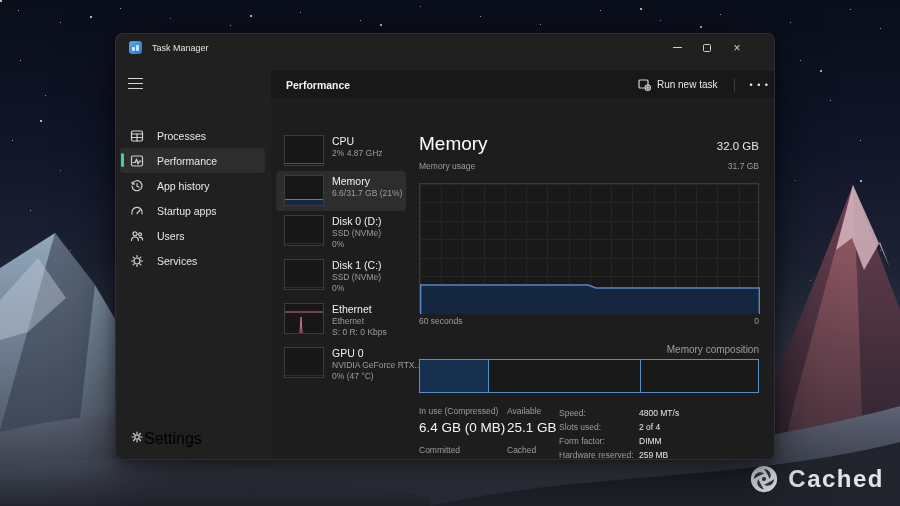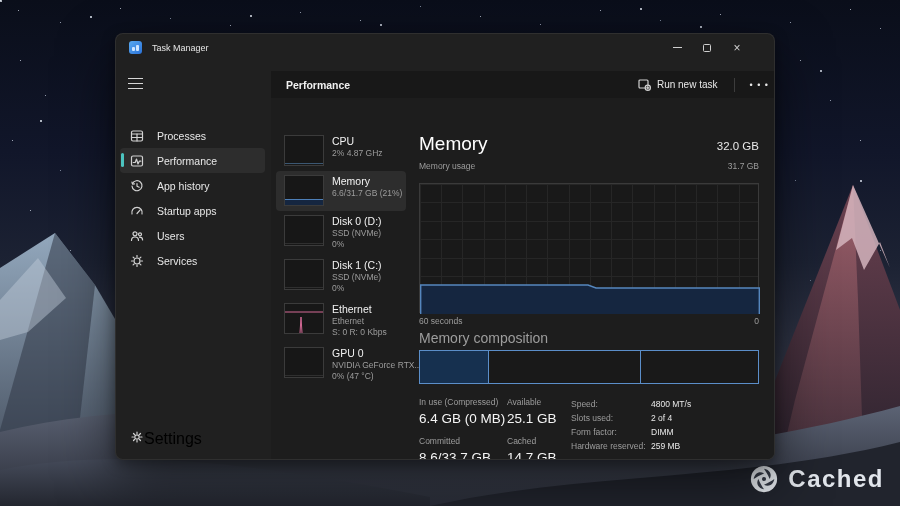--- a/index.html
+++ b/index.html
@@ -91,32 +91,32 @@
   .detail-total { margin-left:auto; font-size:11.5px; color:#e8e8e8; }
   .axis-row { display:flex; font-size:8.5px; color:#9d9d9d; margin-top:6px; margin-bottom:12px; }
   .axis-row .right { margin-left:auto; }
   .graph { position:relative; width:340px; height:130px; border:1px solid #3a3a3a; background:#191919;
     background-image:
       repeating-linear-gradient(to right, #262626 0 1px, transparent 1px 21.25px),
       repeating-linear-gradient(to bottom, #262626 0 1px, transparent 1px 18.5px); }
   .graph svg { position:absolute; left:0; top:0; }
   .time-row { display:flex; font-size:8.5px; color:#9d9d9d; margin-top:3px;gap:20px; }
   .time-row .right { margin-left:auto; }
-  .comp-label { font-size:14px; color:#9d9d9d; margin-top:4px; }
+  .comp-label { font-size:10px; color:#9d9d9d; margin-top:18px;text-align:right; }
   .comp-bar { position:relative; width:340px; height:34px; border:1px solid #5b8ec9; background:#191919; margin-top:4px; }
   .comp-inuse { position:absolute; left:0; top:0; bottom:0; width:20.5%; background:#16304f; border-right:1px solid #5b8ec9; }
   .comp-div2 { position:absolute; left:65%; top:0; bottom:0; width:1px; background:#5b8ec9; }
 
   .stats-area { display:flex; margin-top:13px; }
   .stats-left { width:140px; flex:none; }
   .stat-row { display:flex; margin-bottom:9px; }
   .stat-cell .slabel { font-size:8.5px; color:#9d9d9d; line-height:11px; white-space:nowrap; }
   .stat-cell .svalue { font-size:13.5px; color:#f4f4f4; line-height:17px; margin-top:2px; white-space:nowrap; }
   .stat-cell.c1 { width:88px; flex:none; }
-  .stats-right { margin-left:12px; }
+  .stats-right { margin-left:0; }
   .kv-row { display:flex; font-size:8.5px; line-height:14px; }
   .kv-row .klabel { width:80px; flex:none; color:#9d9d9d; }
   .kv-row .kvalue { color:#e8e8e8; }
 </style>
 </head>
 <body>
 
 <div id="stage">
 
   <div class="stars1"></div>

